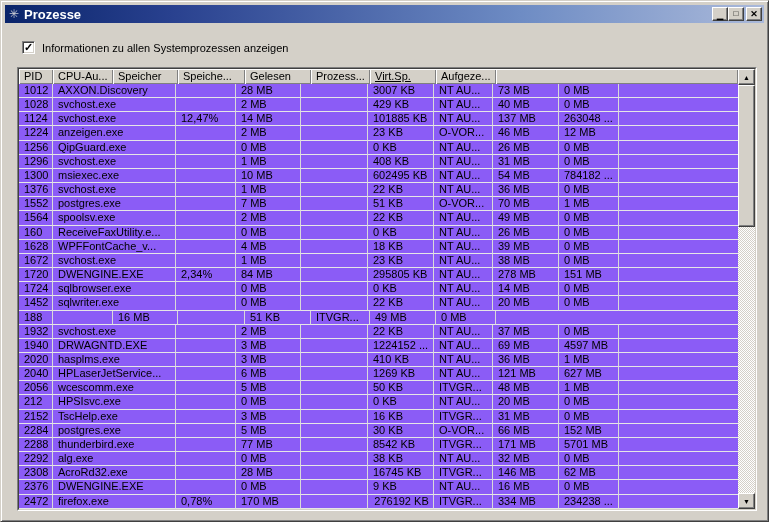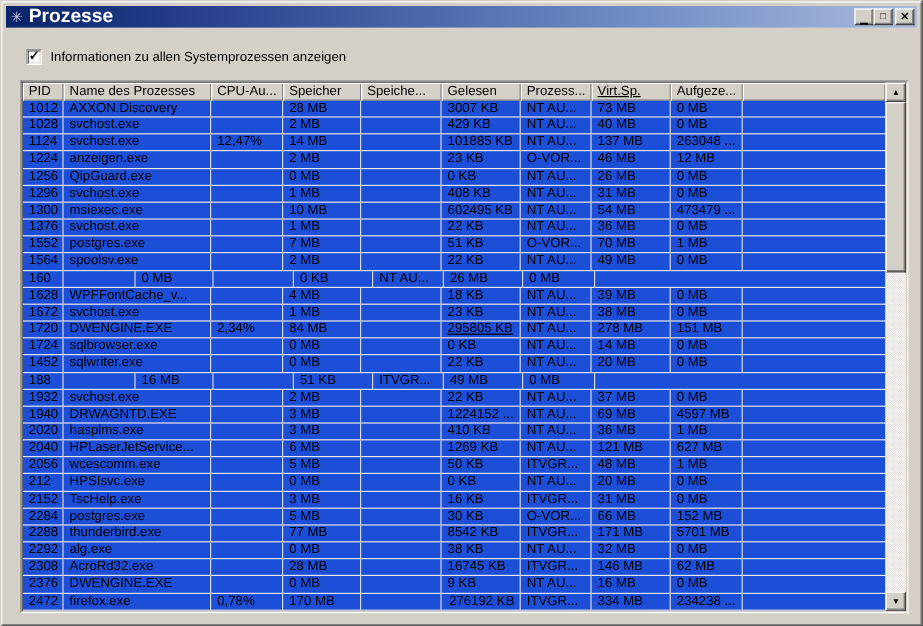--- a/index.html
+++ b/index.html
@@ -18,21 +18,21 @@
   
   .titlebar {
     position: absolute; left: 4px; top: 4px; right: 4px; height: 18px;
     background: linear-gradient(to right, #0a246a 0%, #29418f 22%, #6e8cc4 68%, #aab9da 100%);
     display: flex; align-items: center; padding: 0 2px; gap: 3px;
   }
   .title-icon {
     width: 14px; height: 14px; color: #c9cbd4; font-size: 12px;
     line-height: 14px; text-align: center; flex: 0 0 14px;
   }
-  .title-text { color: #ffffff; font-weight: bold; font-size: 16px; white-space: nowrap; }
+  .title-text { color: #ffffff; font-weight: bold; font-size: 13px; white-space: nowrap; }
   .titlebar-buttons { margin-left: auto; display: flex; align-items: center; }
   .tb-btn {
     width: 16px; height: 14px; background: #d4d0c8;
     border: 1px solid; border-color: #ffffff #404040 #404040 #ffffff;
     box-shadow: inset -1px -1px 0 #808080;
     display: flex; align-items: center; justify-content: center;
     font-size: 8px; font-weight: bold; color: #000; line-height: 1;
   }
   .tb-btn.close { margin-left: 2px; font-size: 9px; }
   .tb-btn.min span { transform: translateY(2px); }
@@ -57,21 +57,21 @@
     background: #ffffff; display: flex;
   }
   .lv-content { flex: 1 1 auto; display: flex; flex-direction: column; overflow: hidden; }
   .lv-header { flex: 0 0 15px; height: 15px; display: flex; background: #d4d0c8; }
   .hcell {
     background: #d4d0c8;
     box-shadow: inset 1px 1px 0 #ffffff, inset -1px -1px 0 #808080;
     font-size: 11px; color: #000; padding: 1px 3px 0 5px;
     white-space: nowrap; overflow: hidden; line-height: 13px;
   }
-  .lv-body { flex: 1 1 auto; display: flex; flex-direction: column; background: #1d4ed8; }
+  .lv-body { flex: 1 1 auto; display: flex; flex-direction: column; background: #8b5cf6; }
   .trow { display: flex; flex: 0 0 14.16px; height: 14.16px; }
   .tcell {
     font-size: 11px; color: #000; padding: 0 3px 0 5px;
     line-height: 13.5px; white-space: nowrap; overflow: hidden;
     border-right: 1px solid #d9d9d9; border-bottom: 1px solid #e6e6e6;
   }
   .tcell:last-child { border-right: none; }
   
   .scrollbar {
     flex: 0 0 17px; width: 17px; position: relative;
@@ -123,21 +123,20 @@
       <span>✓</span>
     </span>
     <span class="checkbox-label">Informationen zu allen Systemprozessen anzeigen</span>
   </div>
 
   <div class="lv-outer">
     <div class="lv-inner">
       <div class="lv-content">
         <div class="lv-header">
             <div class="hcell" style="flex: 0 0 34px; width: 34px;">PID</div>
-            <div class="hcell" style="flex: 0 0 123px; width: 123px;">Name des Prozesses</div>
             <div class="hcell" style="flex: 0 0 60px; width: 60px;">CPU-Au...</div>
             <div class="hcell" style="flex: 0 0 65px; width: 65px;">Speicher</div>
             <div class="hcell" style="flex: 0 0 67px; width: 67px;">Speiche...</div>
             <div class="hcell" style="flex: 0 0 66px; width: 66px;">Gelesen</div>
             <div class="hcell" style="flex: 0 0 59px; width: 59px;">Prozess...</div>
             <div class="hcell" style="flex: 0 0 66px; width: 66px; text-decoration: underline;">Virt.Sp.</div>
             <div class="hcell" style="flex: 0 0 60px; width: 60px;">Aufgeze...</div>
             <div class="hcell" style="flex: 1 1 auto;"></div>
           </div>
         <div class="lv-body">
@@ -215,21 +214,21 @@
             </div>
             <div class="trow">
               <div class="tcell" style="flex: 0 0 34px; width: 34px;">1300</div>
               <div class="tcell" style="flex: 0 0 123px; width: 123px;">msiexec.exe</div>
               <div class="tcell" style="flex: 0 0 60px; width: 60px;"></div>
               <div class="tcell" style="flex: 0 0 65px; width: 65px;">10 MB</div>
               <div class="tcell" style="flex: 0 0 67px; width: 67px;"></div>
               <div class="tcell" style="flex: 0 0 66px; width: 66px;">602495 KB</div>
               <div class="tcell" style="flex: 0 0 59px; width: 59px;">NT AU...</div>
               <div class="tcell" style="flex: 0 0 66px; width: 66px;">54 MB</div>
-              <div class="tcell" style="flex: 0 0 60px; width: 60px;">473479 ...</div>
+              <div class="tcell" style="flex: 0 0 60px; width: 60px;">784182 ...</div>
               <div class="tcell" style="flex: 1 1 auto;"></div>
             </div>
             <div class="trow">
               <div class="tcell" style="flex: 0 0 34px; width: 34px;">1376</div>
               <div class="tcell" style="flex: 0 0 123px; width: 123px;">svchost.exe</div>
               <div class="tcell" style="flex: 0 0 60px; width: 60px;"></div>
               <div class="tcell" style="flex: 0 0 65px; width: 65px;">1 MB</div>
               <div class="tcell" style="flex: 0 0 67px; width: 67px;"></div>
               <div class="tcell" style="flex: 0 0 66px; width: 66px;">22 KB</div>
               <div class="tcell" style="flex: 0 0 59px; width: 59px;">NT AU...</div>
@@ -256,20 +255,21 @@
               <div class="tcell" style="flex: 0 0 65px; width: 65px;">2 MB</div>
               <div class="tcell" style="flex: 0 0 67px; width: 67px;"></div>
               <div class="tcell" style="flex: 0 0 66px; width: 66px;">22 KB</div>
               <div class="tcell" style="flex: 0 0 59px; width: 59px;">NT AU...</div>
               <div class="tcell" style="flex: 0 0 66px; width: 66px;">49 MB</div>
               <div class="tcell" style="flex: 0 0 60px; width: 60px;">0 MB</div>
               <div class="tcell" style="flex: 1 1 auto;"></div>
             </div>
             <div class="trow">
               <div class="tcell" style="flex: 0 0 34px; width: 34px;">160</div>
+              <div class="tcell" style="flex: 0 0 123px; width: 123px;">ReceiveFaxUtility.e...</div>
               <div class="tcell" style="flex: 0 0 60px; width: 60px;"></div>
               <div class="tcell" style="flex: 0 0 65px; width: 65px;">0 MB</div>
               <div class="tcell" style="flex: 0 0 67px; width: 67px;"></div>
               <div class="tcell" style="flex: 0 0 66px; width: 66px;">0 KB</div>
               <div class="tcell" style="flex: 0 0 59px; width: 59px;">NT AU...</div>
               <div class="tcell" style="flex: 0 0 66px; width: 66px;">26 MB</div>
               <div class="tcell" style="flex: 0 0 60px; width: 60px;">0 MB</div>
               <div class="tcell" style="flex: 1 1 auto;"></div>
             </div>
             <div class="trow">
@@ -295,21 +295,21 @@
               <div class="tcell" style="flex: 0 0 66px; width: 66px;">38 MB</div>
               <div class="tcell" style="flex: 0 0 60px; width: 60px;">0 MB</div>
               <div class="tcell" style="flex: 1 1 auto;"></div>
             </div>
             <div class="trow">
               <div class="tcell" style="flex: 0 0 34px; width: 34px;">1720</div>
               <div class="tcell" style="flex: 0 0 123px; width: 123px;">DWENGINE.EXE</div>
               <div class="tcell" style="flex: 0 0 60px; width: 60px;">2,34%</div>
               <div class="tcell" style="flex: 0 0 65px; width: 65px;">84 MB</div>
               <div class="tcell" style="flex: 0 0 67px; width: 67px;"></div>
-              <div class="tcell" style="flex: 0 0 66px; width: 66px; text-decoration: underline;">295805 KB</div>
+              <div class="tcell" style="flex: 0 0 66px; width: 66px;">295805 KB</div>
               <div class="tcell" style="flex: 0 0 59px; width: 59px;">NT AU...</div>
               <div class="tcell" style="flex: 0 0 66px; width: 66px;">278 MB</div>
               <div class="tcell" style="flex: 0 0 60px; width: 60px;">151 MB</div>
               <div class="tcell" style="flex: 1 1 auto;"></div>
             </div>
             <div class="trow">
               <div class="tcell" style="flex: 0 0 34px; width: 34px;">1724</div>
               <div class="tcell" style="flex: 0 0 123px; width: 123px;">sqlbrowser.exe</div>
               <div class="tcell" style="flex: 0 0 60px; width: 60px;"></div>
               <div class="tcell" style="flex: 0 0 65px; width: 65px;">0 MB</div>

